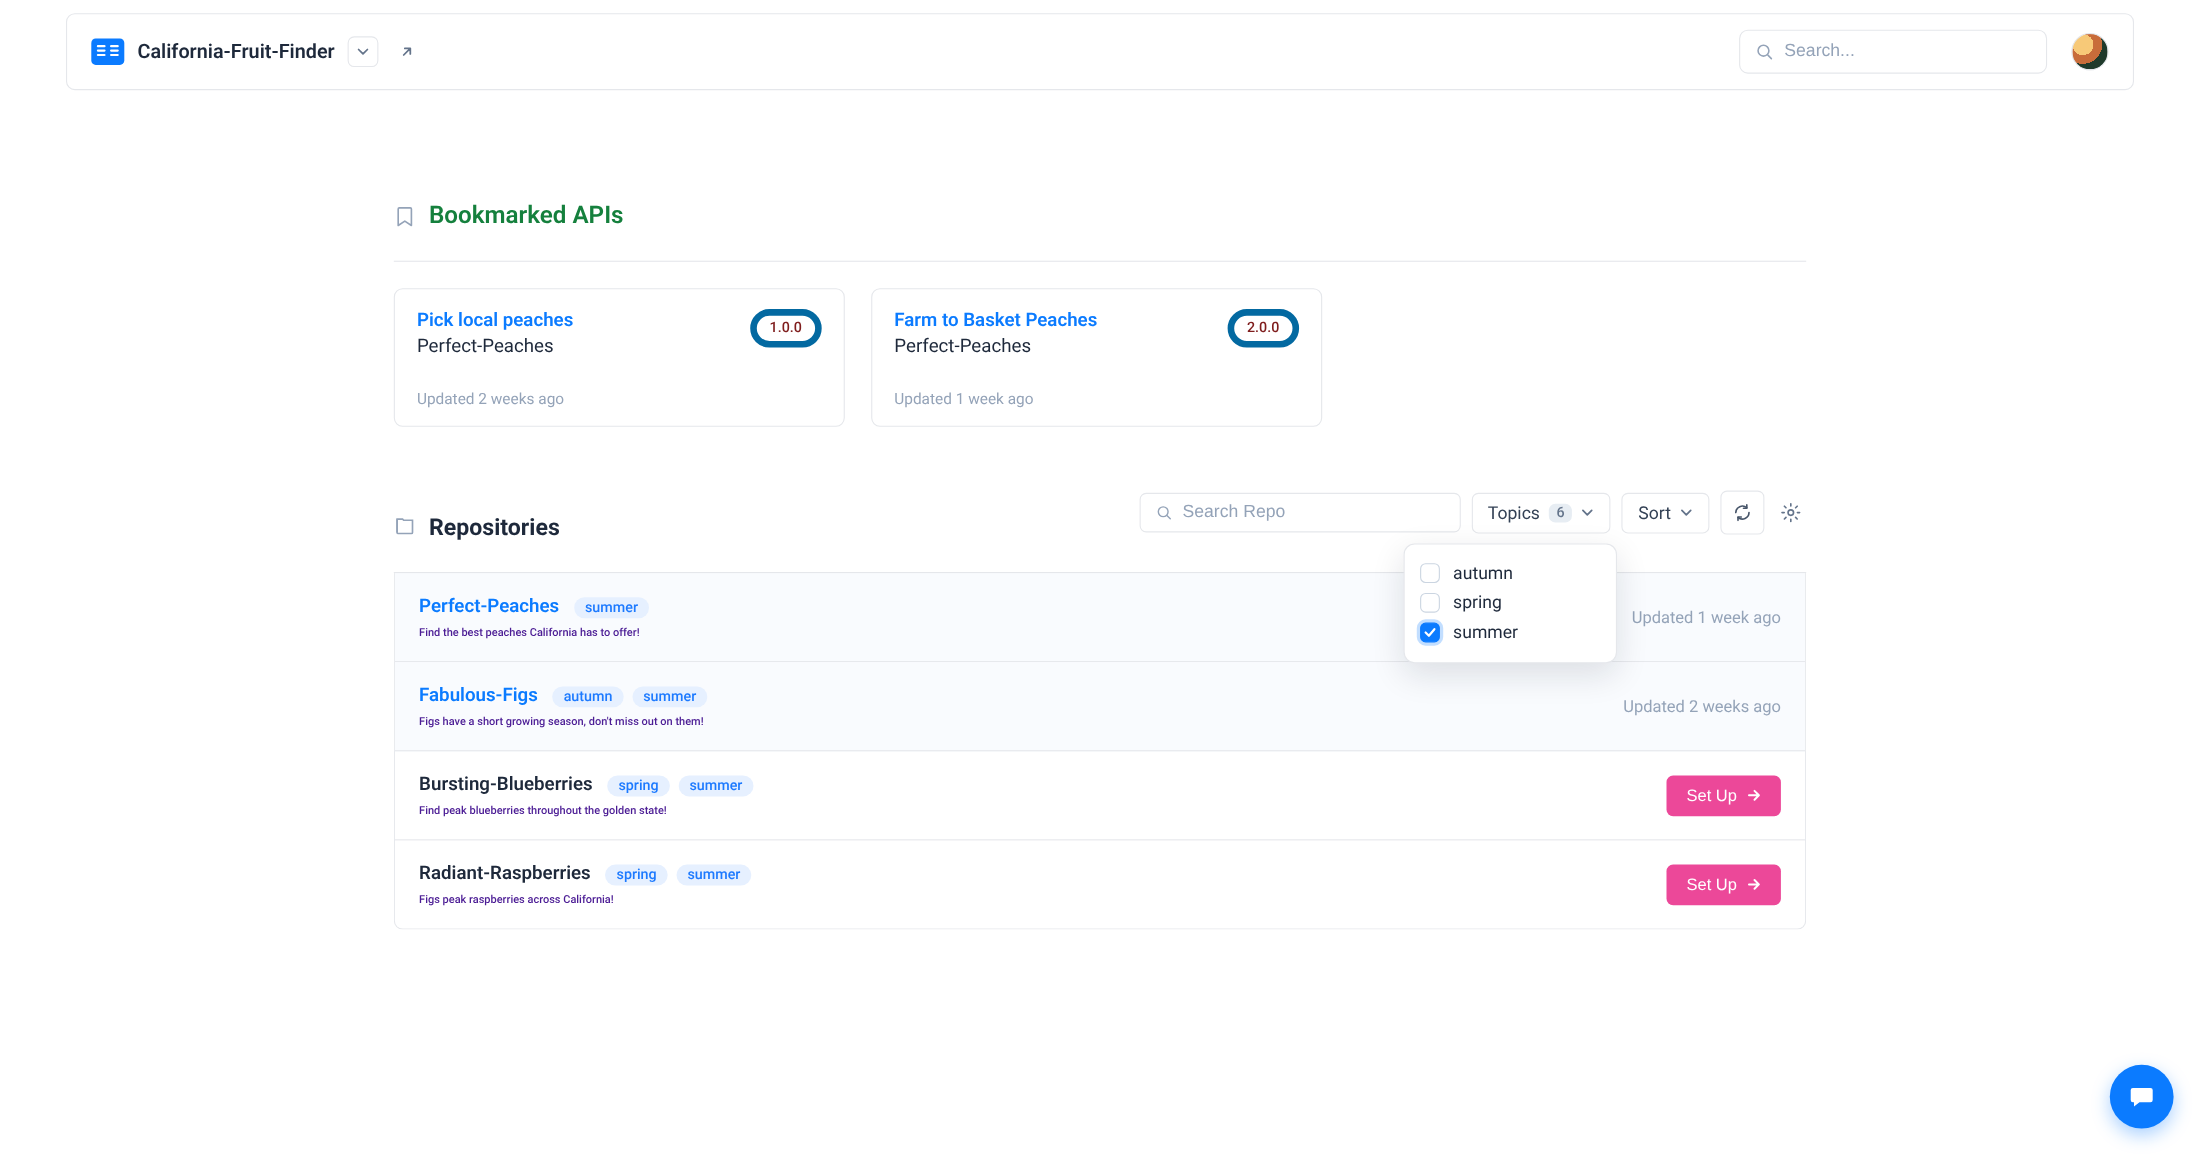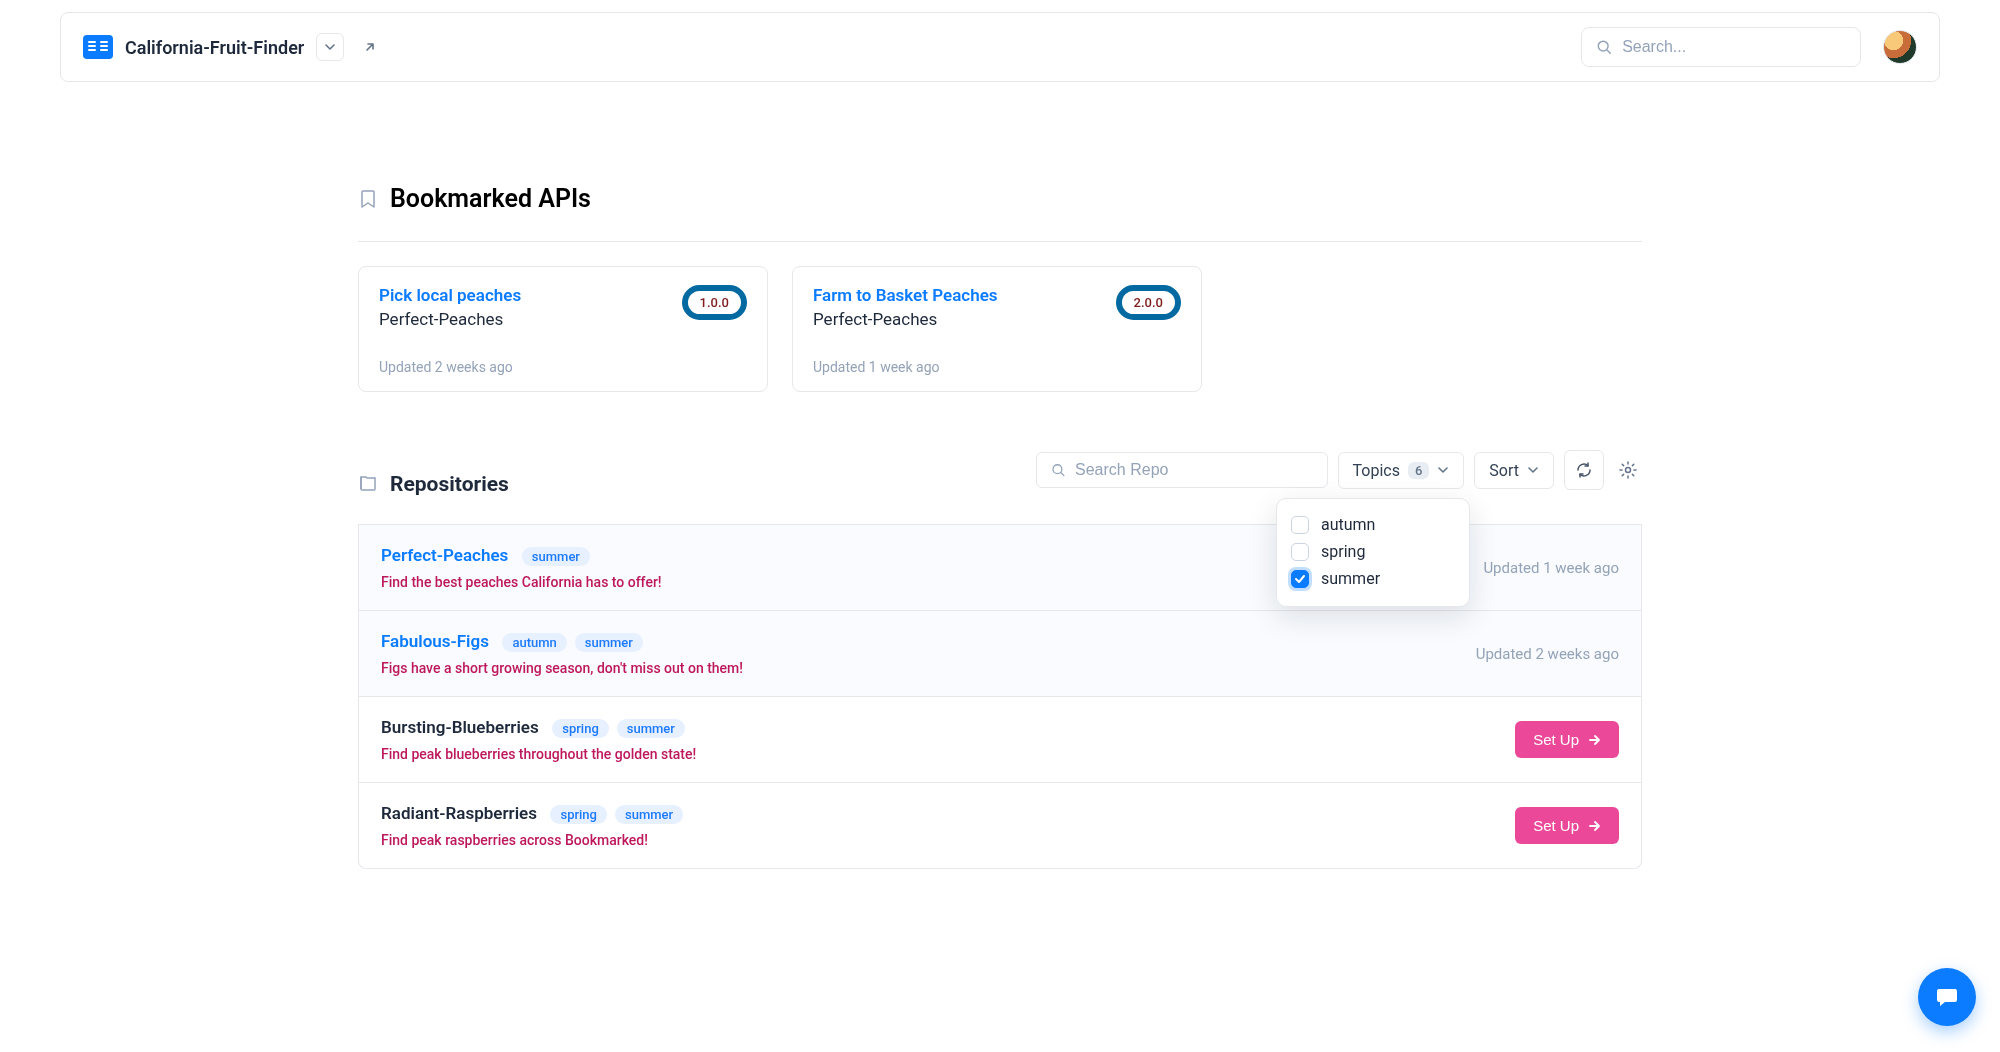--- a/index.html
+++ b/index.html
@@ -44,21 +44,21 @@
     width: 34px; height: 34px; border-radius: 50%;
     background: radial-gradient(circle at 30% 30%, #f7c978 0 30%, #c86c3a 30% 55%, #1f3a2b 55% 80%, #6ea0cf 80% 100%);
     border: 1px solid #e5e7eb;
   }
   .content { width: 1284px; margin: 102px auto 0 auto; }
   .section-head {
     display: flex; align-items: center; gap: 12px;
     padding-bottom: 28px; border-bottom: 1px solid #e5e7eb;
   }
   .section-head .icon-slot { width: 20px; height: 20px; color: #94a3b8; display:flex; align-items:center; justify-content:center; }
-  .section-head h2 { font-size: 25px; font-weight: 600; color: #000000; }
+  .section-head h2 { font-size: 22px; font-weight: 600; color: #15803d; }
   .cards-row { display: flex; gap: 24px; margin-top: 24px; }
   .card {
     width: 410px; border: 1px solid #e5e7eb; border-radius: 8px;
     padding: 18px 20px 16px 20px;
   }
   .card-top { display:flex; align-items:flex-start; justify-content:space-between; }
   .card-title { color: #0b7bff; font-weight: 600; font-size: 17px; }
   .card-sub { color: #1e293b; font-size: 17px; margin-top: 4px; }
   .version-pill {
     border: 6px solid #0369a1; border-radius: 999px; padding: 4px 12px;
@@ -98,21 +98,21 @@
   }
   .repo-item:last-child { border-bottom:none; }
   .repo-item.linked { background:#f9fbfe; }
   .repo-name { font-size:17px; font-weight:600; }
   .repo-name.linked { color:#0b7bff; }
   .repo-name.plain { color:#1e293b; }
   .tags { display:inline-flex; gap:8px; margin-left:10px; }
   .tag {
     background:#e6f0ff; color:#1d7aff; font-size:13px; padding:2px 10px; border-radius:999px; font-weight:500;
   }
-  .repo-desc { color:#be185d; font-size:14px; margin-top:8px; font-weight:500; }
+  .repo-desc { color:#4c1d95; font-size:10px; margin-top:8px; font-weight:500; }
   .repo-right { display:flex; align-items:center; gap:18px; }
   .updated { color:#94a3b8; font-size:15px; }
   .setup-btn {
     background:#ec4899; color:#fff; border:none; border-radius:6px;
     padding:10px 18px; font-size:15px; font-weight:500; display:flex; align-items:center; gap:8px; cursor:pointer;
   }
   .dropdown {
     position:absolute; top: 54px; right: 172px;
     background:#fff; border:1px solid #e5e7eb; border-radius:10px;
     box-shadow: 0 10px 30px rgba(15,23,42,0.12);
@@ -315,21 +315,21 @@
               </svg></button>
           </div>
   </div>
         <div class="repo-item">
     <div>
       <span class="repo-name plain">Radiant-Raspberries</span>
       <span class="tags">
               <span class="tag">spring</span>
               <span class="tag">summer</span>
             </span>
-      <div class="repo-desc">Find peak raspberries across Bookmarked!</div>
+      <div class="repo-desc">Figs peak raspberries across California!</div>
     </div>
     <div class="repo-right">
             <button class="setup-btn">Set Up<svg width="14" height="14" viewBox="0 0 14 14">
                 <path d="M3 7h8M8 3l4 4-4 4" stroke="#fff" stroke-width="1.8" fill="none" stroke-linecap="round" stroke-linejoin="round"></path>
               </svg></button>
           </div>
   </div>
       </div>
   </div>
 

